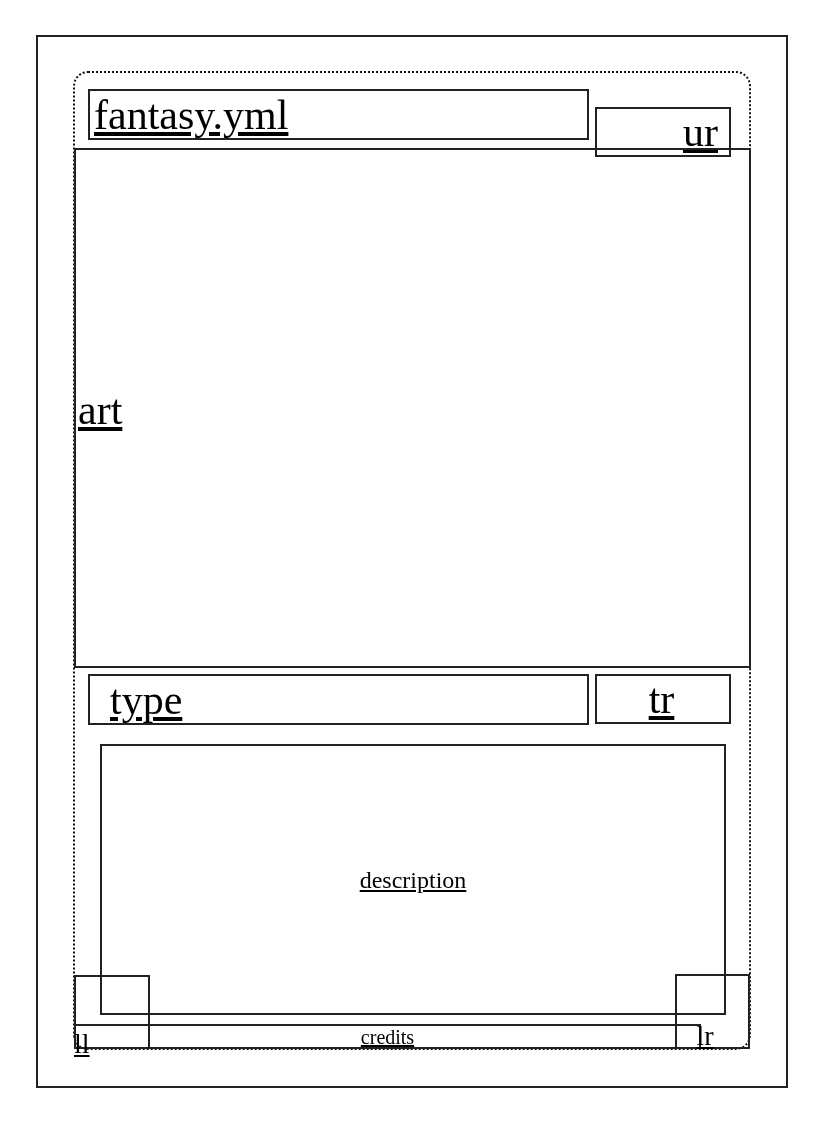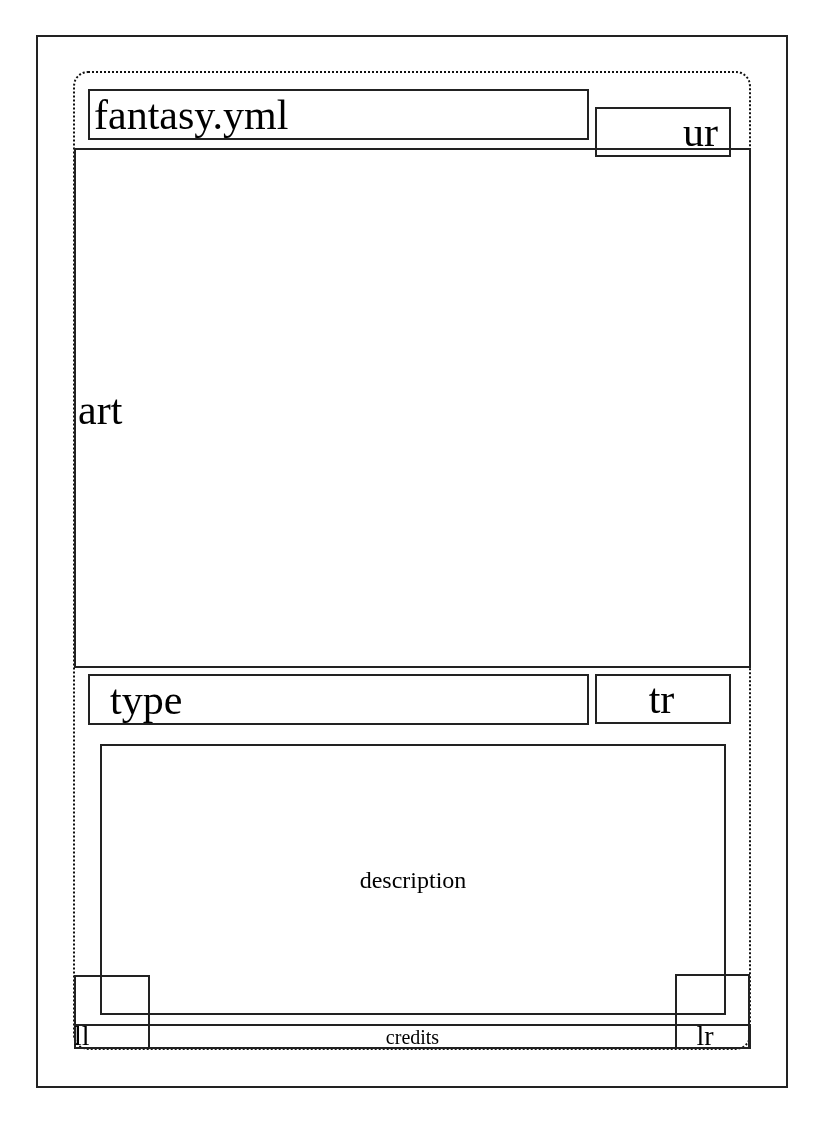--- a/index.html
+++ b/index.html
@@ -12,20 +12,21 @@
     width: 825px;
     height: 1125px;
     background: #ffffff;
     font-family: "Liberation Serif", "DejaVu Serif", serif;
     color: #000000;
     overflow: hidden;
   }
   .abs {
     position: absolute;
     box-sizing: border-box;
+    text-decoration: underline;
   }
   
   .card-outline {
     left: 36px; top: 35px;
     width: 752px; height: 1053px;
     border: 2px solid #222222;
     background: transparent;
   }
   
   .cut-line {
@@ -42,33 +43,33 @@
     display: flex;
   }
   .title-box   { left: 88px;  top: 89px;  width: 501px; height: 51px; align-items: center; padding-left: 4px; }
   .ur-box      { left: 595px; top: 107px;  width: 136px; height: 50px; align-items: center; justify-content: flex-end; padding-right: 11px; }
   .art-box     { left: 74px;  top: 148px; width: 677px; height: 520px; align-items: center; padding: 3px 0 0 2px; }
   .type-box    { left: 88px;  top: 674px; width: 501px; height: 51px; align-items: center; padding-left: 20px; }
   .tr-box      { left: 595px; top: 674px; width: 136px; height: 50px; align-items: center; justify-content: center; padding-right: 3px; }
   .desc-box    { left: 100px; top: 744px; width: 626px; height: 271px; align-items: center; justify-content: center; }
   .ll-box      { left: 74px;  top: 975px; width: 76px;  height: 74px; }
   .lr-box      { left: 675px; top: 974px; width: 75px;  height: 75px; }
-  .credits-bar { left: 74px;  top: 1024px; width: 677px; height: 25px; align-items: center; justify-content: center; }
+  .credits-bar { left: 74px;  top: 1024px; width: 627px; height: 25px; align-items: center; justify-content: center; }
 
   .fs-big   { font-size: 42px; line-height: 44px; white-space: nowrap; }
   .fs-desc  { font-size: 24px; line-height: 26px; }
   .fs-small { font-size: 20px; line-height: 22px; }
   .corner-label {
     font-size: 28px;
     line-height: 28px;
     top: 1022px;
     width: 90px;
     white-space: nowrap;
   }
-  .ll-label { left: 74px;  text-align: left; }
+  .ll-label { left: 74px;  text-align: left; margin-top: 8px; }
   .lr-label { left: 660px; text-align: center; }
 </style>
 </head>
 <body>
 
 <div class="canvas">
 
   <div class="abs card-outline"></div>
 
   <div class="abs cut-line"></div>

